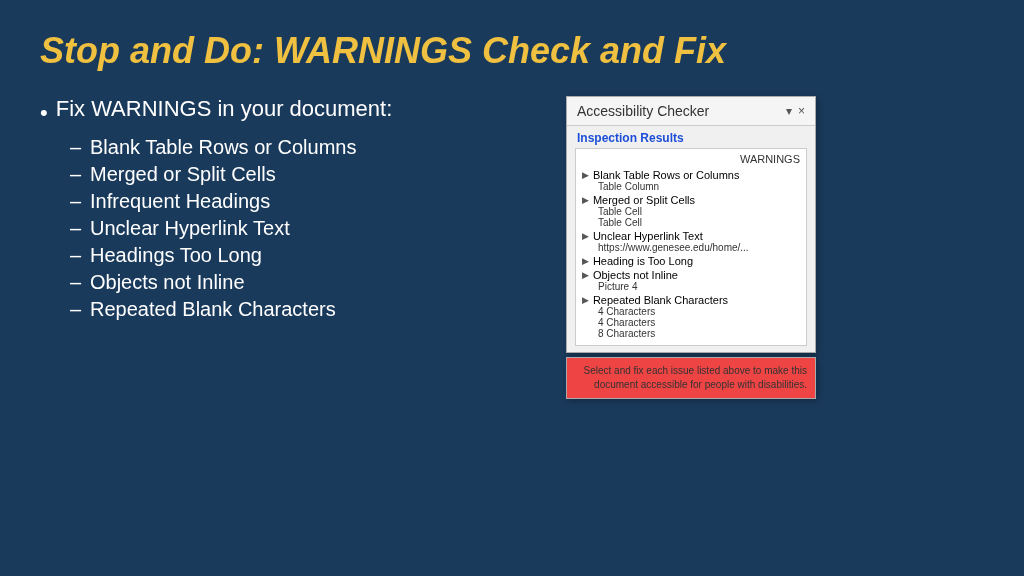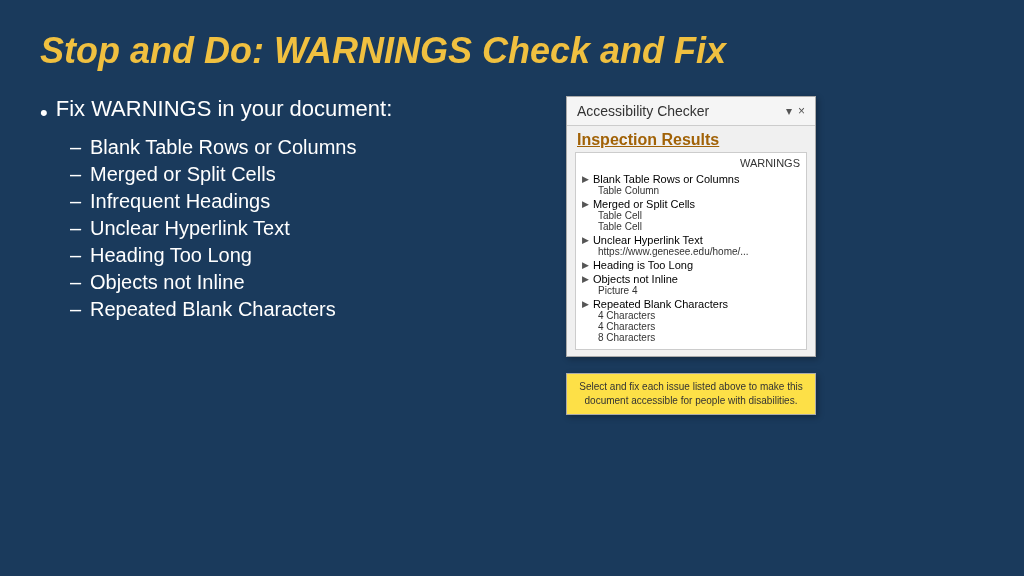--- a/index.html
+++ b/index.html
@@ -71,21 +71,21 @@
       position: absolute;
       left: 0;
     }
 
     
     .panel-wrapper {
       width: 250px;
       flex-shrink: 0;
       display: flex;
       flex-direction: column;
-      gap: 16px;
+      gap: 4px;
     }
 
     .accessibility-panel {
       background: #f0f0f0;
       border: 1px solid #aaa;
       width: 250px;
       font-size: 12px;
       color: #000;
       box-shadow: 2px 2px 6px rgba(0,0,0,0.3);
     }
@@ -111,24 +111,23 @@
     }
 
     .panel-icon {
       font-size: 12px;
       color: #555;
       cursor: pointer;
     }
 
     .inspection-results-label {
       font-weight: bold;
-      font-size: 16px;
+      font-size: 12px;
       padding: 5px 10px 3px 10px;
-      color: #a16207;
-      text-decoration: underline;
+      color: #1d4ed8;
     }
 
     .results-box {
       border: 1px solid #ccc;
       margin: 0 8px 6px 8px;
       background: #fff;
       padding: 4px 6px;
       max-height: 340px;
       overflow-y: auto;
     }
@@ -162,27 +161,27 @@
     .result-child {
       padding-left: 16px;
       font-size: 10px;
       color: #333;
       white-space: nowrap;
       overflow: hidden;
       text-overflow: ellipsis;
     }
 
     .bottom-panel {
-      background: #fde047;
+      background: #ef4444;
       border: 1px solid #aaa;
       width: 250px;
       padding: 6px 8px;
       font-size: 10px;
       color: #333;
-      text-align: center;
+      text-align: right;
       line-height: 1.4;
       box-shadow: 2px 2px 6px rgba(0,0,0,0.3);
     }
   </style>
 </head>
 <body>
 
 <div class="slide">
 
   <h1 class="slide-title">Stop and Do: WARNINGS Check and Fix</h1>
@@ -192,21 +191,21 @@
     <div class="bullet-list">
       <div class="main-bullet">
         <span class="main-bullet-dot">•</span>
         <span>Fix WARNINGS in your document:</span>
       </div>
       <ul class="sub-bullets">
         <li>Blank Table Rows or Columns</li>
         <li>Merged or Split Cells</li>
         <li>Infrequent Headings</li>
         <li>Unclear Hyperlink Text</li>
-        <li>Heading Too Long</li>
+        <li>Headings Too Long</li>
         <li>Objects not Inline</li>
         <li>Repeated Blank Characters</li>
       </ul>
     </div>
 
     <div class="panel-wrapper">
 
       <div class="accessibility-panel">
         <div class="panel-header">
           <span class="panel-title-text">Accessibility Checker</span>

